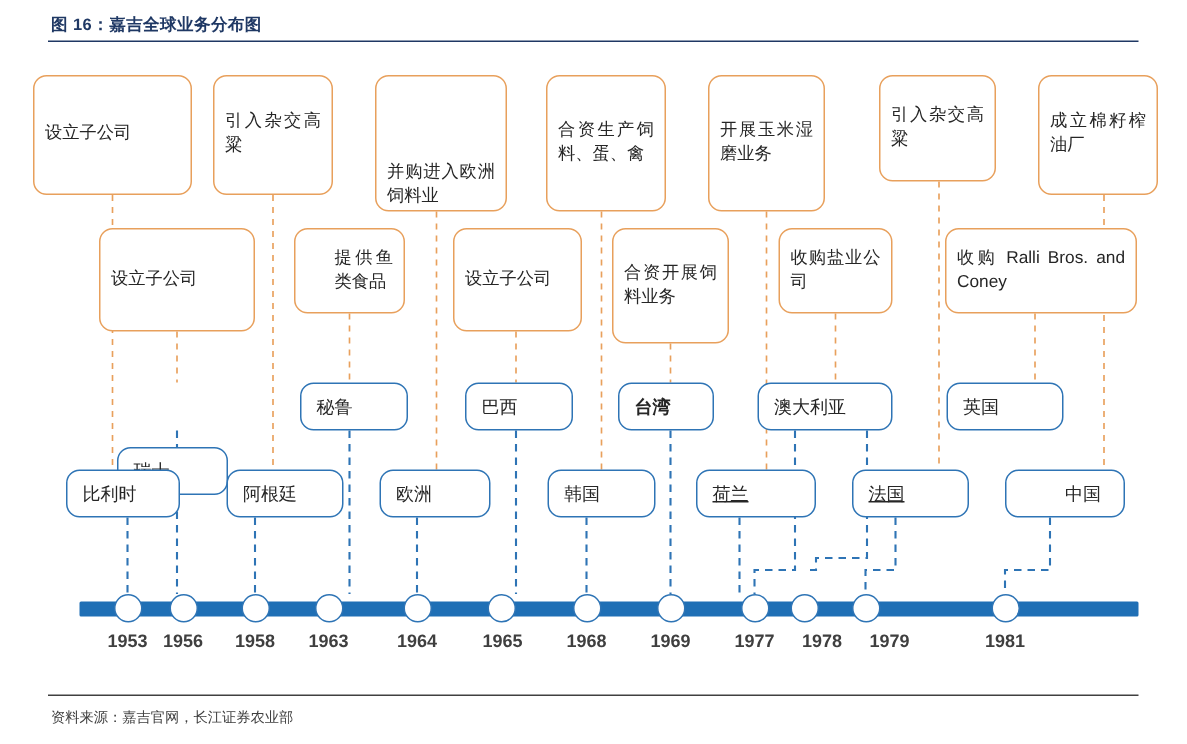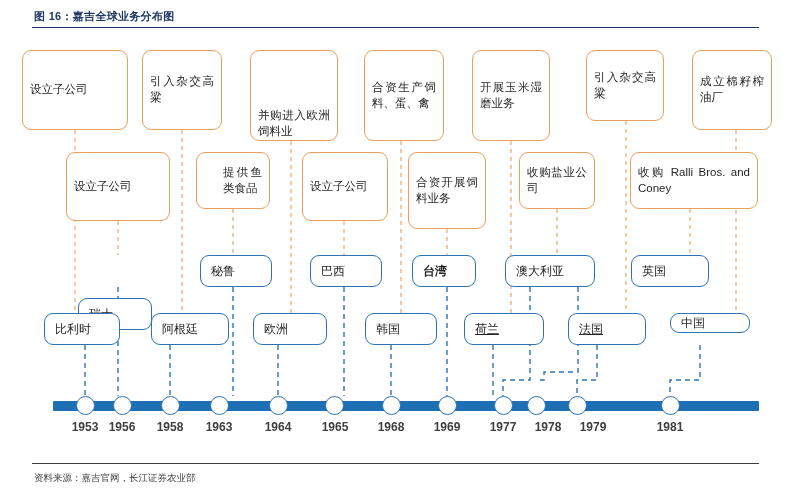--- a/index.html
+++ b/index.html
@@ -186,21 +186,21 @@
   </div>
   <div class="box blue" style="left:365px;top:313px;width:72px;height:32px;">
     <span class="bt">韩国</span>
   </div>
   <div class="box blue" style="left:464px;top:313px;width:80px;height:32px;text-decoration:underline;">
     <span class="bt">荷兰</span>
   </div>
   <div class="box blue" style="left:568px;top:313px;width:78px;height:32px;text-decoration:underline;">
     <span class="bt">法国</span>
   </div>
-  <div class="box blue" style="left:670px;top:313px;width:80px;height:20px;">
+  <div class="box blue" style="left:670px;top:313px;width:80px;height:32px;padding-left:29px;">
     <span class="bt">中国</span>
   </div>
 
   <div class="axis"></div>
 
   <div class="node" style="left:76px;"></div>
   <div class="node" style="left:113px;"></div>
   <div class="node" style="left:161px;"></div>
   <div class="node" style="left:210px;"></div>
   <div class="node" style="left:269px;"></div>

